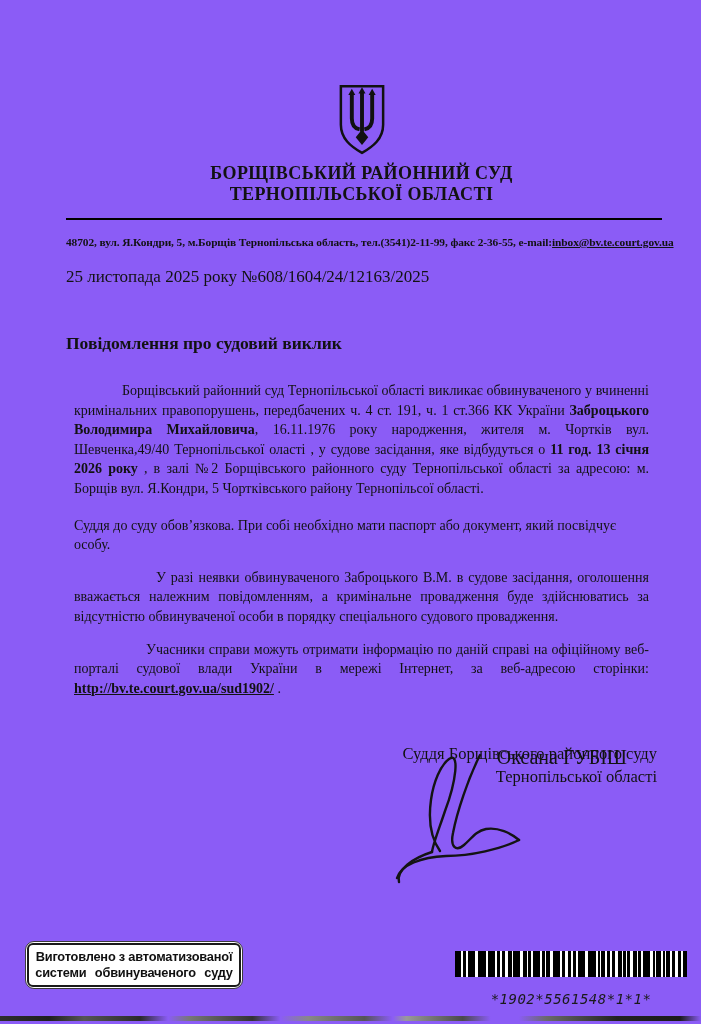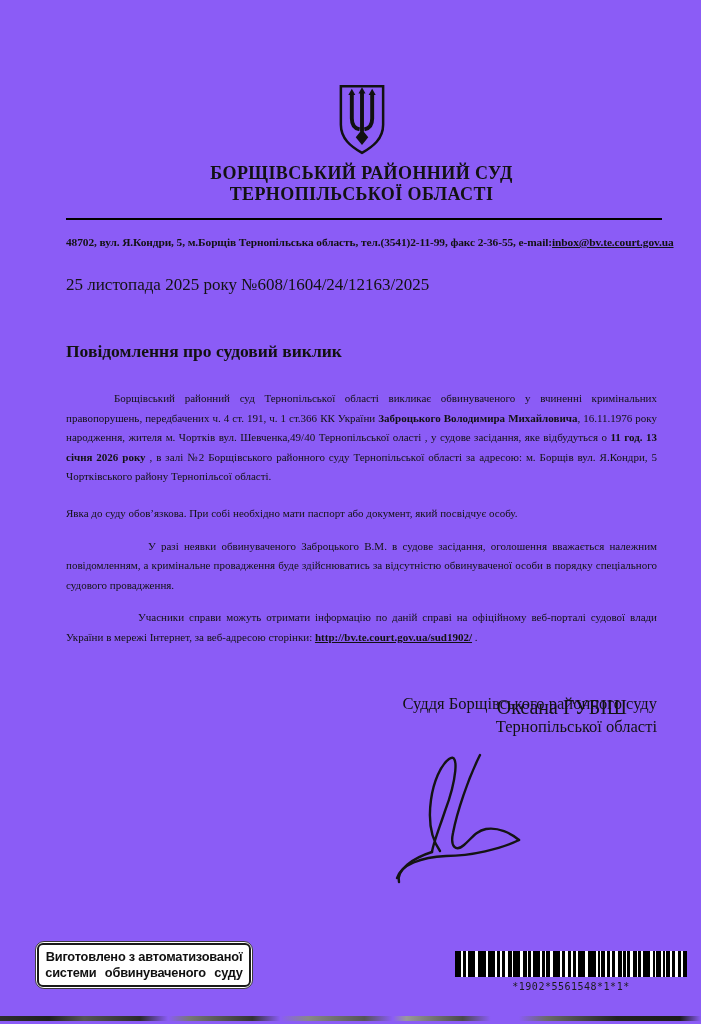--- a/index.html
+++ b/index.html
@@ -7,55 +7,55 @@
     position:relative;width:701px;height:1024px;background:#8b5cf6;
     font-family:"Liberation Serif",serif;color:#121212;overflow:hidden;
   }
   .content{padding:0 44px 0 66px;}
   .header{text-align:center;}
   .emblem{margin-top:84px;display:inline-block;}
   .court-name{font-weight:bold;font-size:18px;line-height:21px;letter-spacing:.4px;margin-top:3px;}
   .header-rule{margin-top:13px;width:596px;border-top:2px solid #000;height:0;}
   .address{font-weight:bold;font-size:11.4px;margin-top:16px;white-space:nowrap;text-align:left;letter-spacing:-0.1px;}
   .address a,.email{color:#121212;text-decoration:underline;cursor:pointer;}
-  .date-line{margin-top:27px;font-size:17px;}
+  .date-line{margin-top:19px;font-size:17px;}
   .doc-title{margin-top:45px;font-weight:bold;font-size:17.5px;line-height:23px;}
-  .para{font-size:11px;line-height:19.6px;text-align:justify;margin:0;}
+  .para{font-size:14px;line-height:19.6px;text-align:justify;margin:8px;}
   .p1{margin-top:26px;text-indent:48px;}
   .p2{margin-top:17px;text-align:left;max-width:545px;}
   .p3{margin-top:13px;text-indent:82px;}
   .p4{margin-top:13px;text-indent:72px;}
   .para b{font-weight:bold;}
   .portal-link{font-weight:bold;text-decoration:underline;color:#121212;cursor:pointer;}
   .sig-row{margin-top:44px;position:relative;height:80px;text-align:right;}
   .sig-role{margin-left:44px;font-size:16.5px;line-height:23px;}
   .sig-name{position:absolute;right:30px;top:4px;font-size:20px;}
   .sig-scribble{position:absolute;left:383px;top:752px;}
   .stamp{
-    position:absolute;left:35px;top:941px;width:214px;
+    position:absolute;left:25px;top:941px;width:214px;
     border:1px solid #3a3a3a;border-radius:9px;padding:1px;background:#fff;
   }
   .stamp-inner{
     border:2px solid #1a1a1a;border-radius:6px;padding:4px 6px;
     font-family:"Liberation Sans",sans-serif;font-weight:bold;font-size:12.8px;
     line-height:16px;text-align:center;letter-spacing:-0.2px;color:#101010;
   }
   .stamp-line2{word-spacing:5px;}
   .barcode{position:absolute;left:455px;top:951px;width:232px;text-align:center;}
   .barcode-bars{
     height:26px;background-color:#fff;
     border-left:3px solid #000;border-right:3px solid #000;
     background-image:
       repeating-linear-gradient(90deg,#000 0 2px,transparent 2px 5px),
       repeating-linear-gradient(90deg,#000 0 1.5px,transparent 1.5px 6.5px),
       repeating-linear-gradient(90deg,#000 0 3px,transparent 3px 11px);
   }
   .barcode-text{
-    font-family:"DejaVu Sans Mono",monospace;font-size:10px;letter-spacing:.5px;
-    color:#1a1a1a;margin-top:4px;line-height:12px;
+    font-family:"DejaVu Sans Mono",monospace;font-size:14px;letter-spacing:.5px;
+    color:#1a1a1a;margin-top:16px;line-height:12px;font-style:italic;
   }
   .scan-artifact{
     position:absolute;left:0;bottom:3px;width:100%;height:5px;
     background:linear-gradient(90deg,
       #2e2e2e 0%,#1f1f1f 7%,#555 12%,#2a2a2a 20%,rgba(0,0,0,0) 24%,
       #777 27%,#333 36%,rgba(0,0,0,0) 40%,
       #888 44%,#555 52%,rgba(0,0,0,0) 56%,
       #999 58%,#4a4a4a 66%,rgba(0,0,0,0) 70%,
       rgba(0,0,0,0) 74%,#6a6a6a 78%,#222 88%,#1b1b1b 97%,rgba(0,0,0,0) 100%);
   }
@@ -88,21 +88,21 @@
     </div>
 
     <div class="date-line">25 листопада 2025 року №608/1604/24/12163/2025</div>
 
     <div class="doc-title">
       <div>Повідомлення про судовий виклик</div>
     </div>
 
     <p class="para p1"><span>Борщівський районний суд Тернопільської області викликає обвинуваченого у вчиненні кримінальних правопорушень, передбачених ч. 4  ст. 191, ч. 1 ст.366  КК України </span><b>Заброцького Володимира Михайловича</b><span>, 16.11.1976 року народження, жителя м. Чортків вул. Шевченка,49/40 Тернопільської оласті , у  судове засідання, яке відбудуться  о </span><b>11 год. 13 січня 2026 року</b><span> , в залі №2 Борщівського районного суду Тернопільської області  за адресою: м. Борщів вул. Я.Кондри, 5 Чортківського району Тернопільсої області.</span></p>
 
-    <p class="para p2">Явка до суду обов’язкова. При собі необхідно мати паспорт або документ, який посвідчує особу.</p>
+    <p class="para p2">Суддя до суду обов’язкова. При собі необхідно мати паспорт або документ, який посвідчує особу.</p>
 
     <p class="para p3">У разі неявки обвинуваченого Заброцького В.М.  в судове засідання, оголошення вважається належним повідомленням, а кримінальне провадження буде здійснюватись за відсутністю обвинуваченої особи в порядку спеціального судового провадження.</p>
 
     <p class="para p4"><span>Учасники  справи можуть отримати інформацію по даній справі  на офіційному веб-порталі судової влади України в мережі Інтернет, за веб-адресою сторінки: </span><span class="portal-link">http://bv.te.court.gov.ua/sud1902/</span><span> .</span></p>
 
     <div class="sig-row">
       <div class="sig-role">
         <div>Суддя Борщівського районного суду</div>
         <div>Тернопільської області</div>
       </div>

